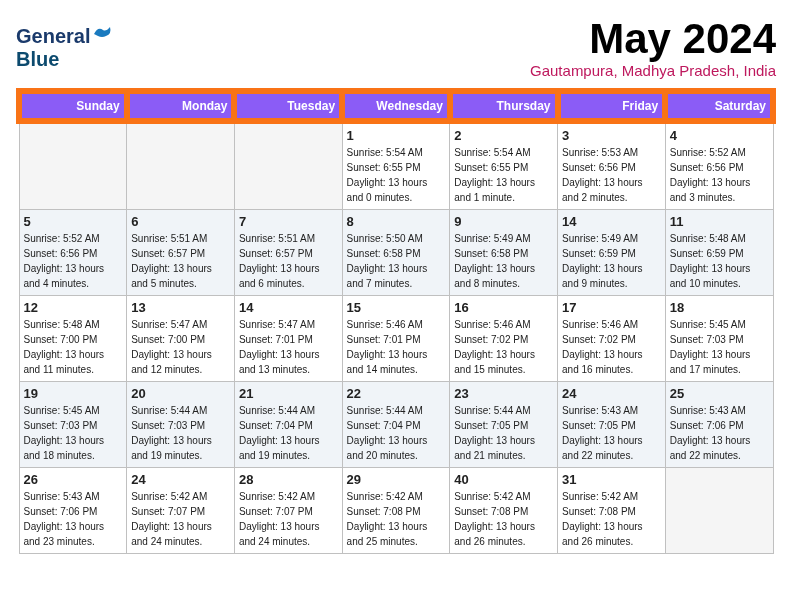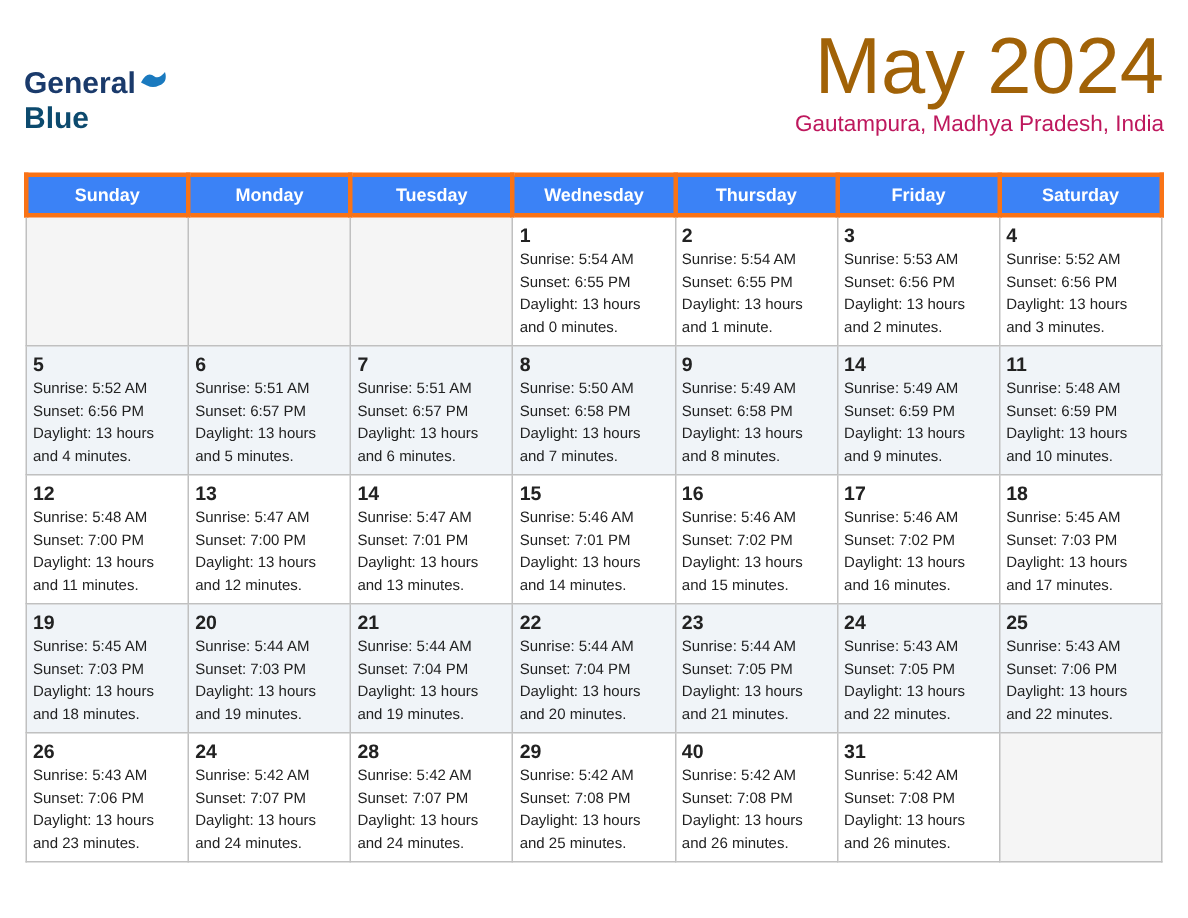--- a/index.html
+++ b/index.html
@@ -6,53 +6,53 @@
     body {
       font-family: Arial, sans-serif;
       background: #fff;
       width: 792px;
       min-height: 612px;
       padding: 16px;
     }
     .header {
       display: flex;
       justify-content: space-between;
-      align-items: flex-end;
-      margin-bottom: 24px;
+      align-items: center;
+      margin-bottom: 9px;
     }
     .logo {
       display: flex;
       flex-direction: column;
       align-items: flex-start;
     }
     .title-area {
       text-align: right;
     }
     .month-title {
-      font-size: 53px;
-      font-weight: normal;
-      color: #a16207;
+      font-size: 42px;
+      font-weight: bold;
+      color: #000000;
       line-height: 1.1;
     }
     .location {
       font-size: 15px;
       color: #be185d;
     }
     table {
       width: 100%;
       border-collapse: collapse;
       table-layout: fixed;
     }
     th {
-      background-color: #3b82f6;
+      background-color: #8b5cf6;
       color: #fff;
       font-size: 12px;
       padding: 5px 4px;
-      text-align: center;
-      border: 3px solid #f97316;
+      text-align: right;
+      border: 6px solid #f97316;
     }
     td {
       border: 1px solid #c0c0c0;
       vertical-align: top;
       padding: 4px 4px;
       min-height: 80px;
       background: #fff;
       font-size: 10.5px;
       color: #222;
     }

